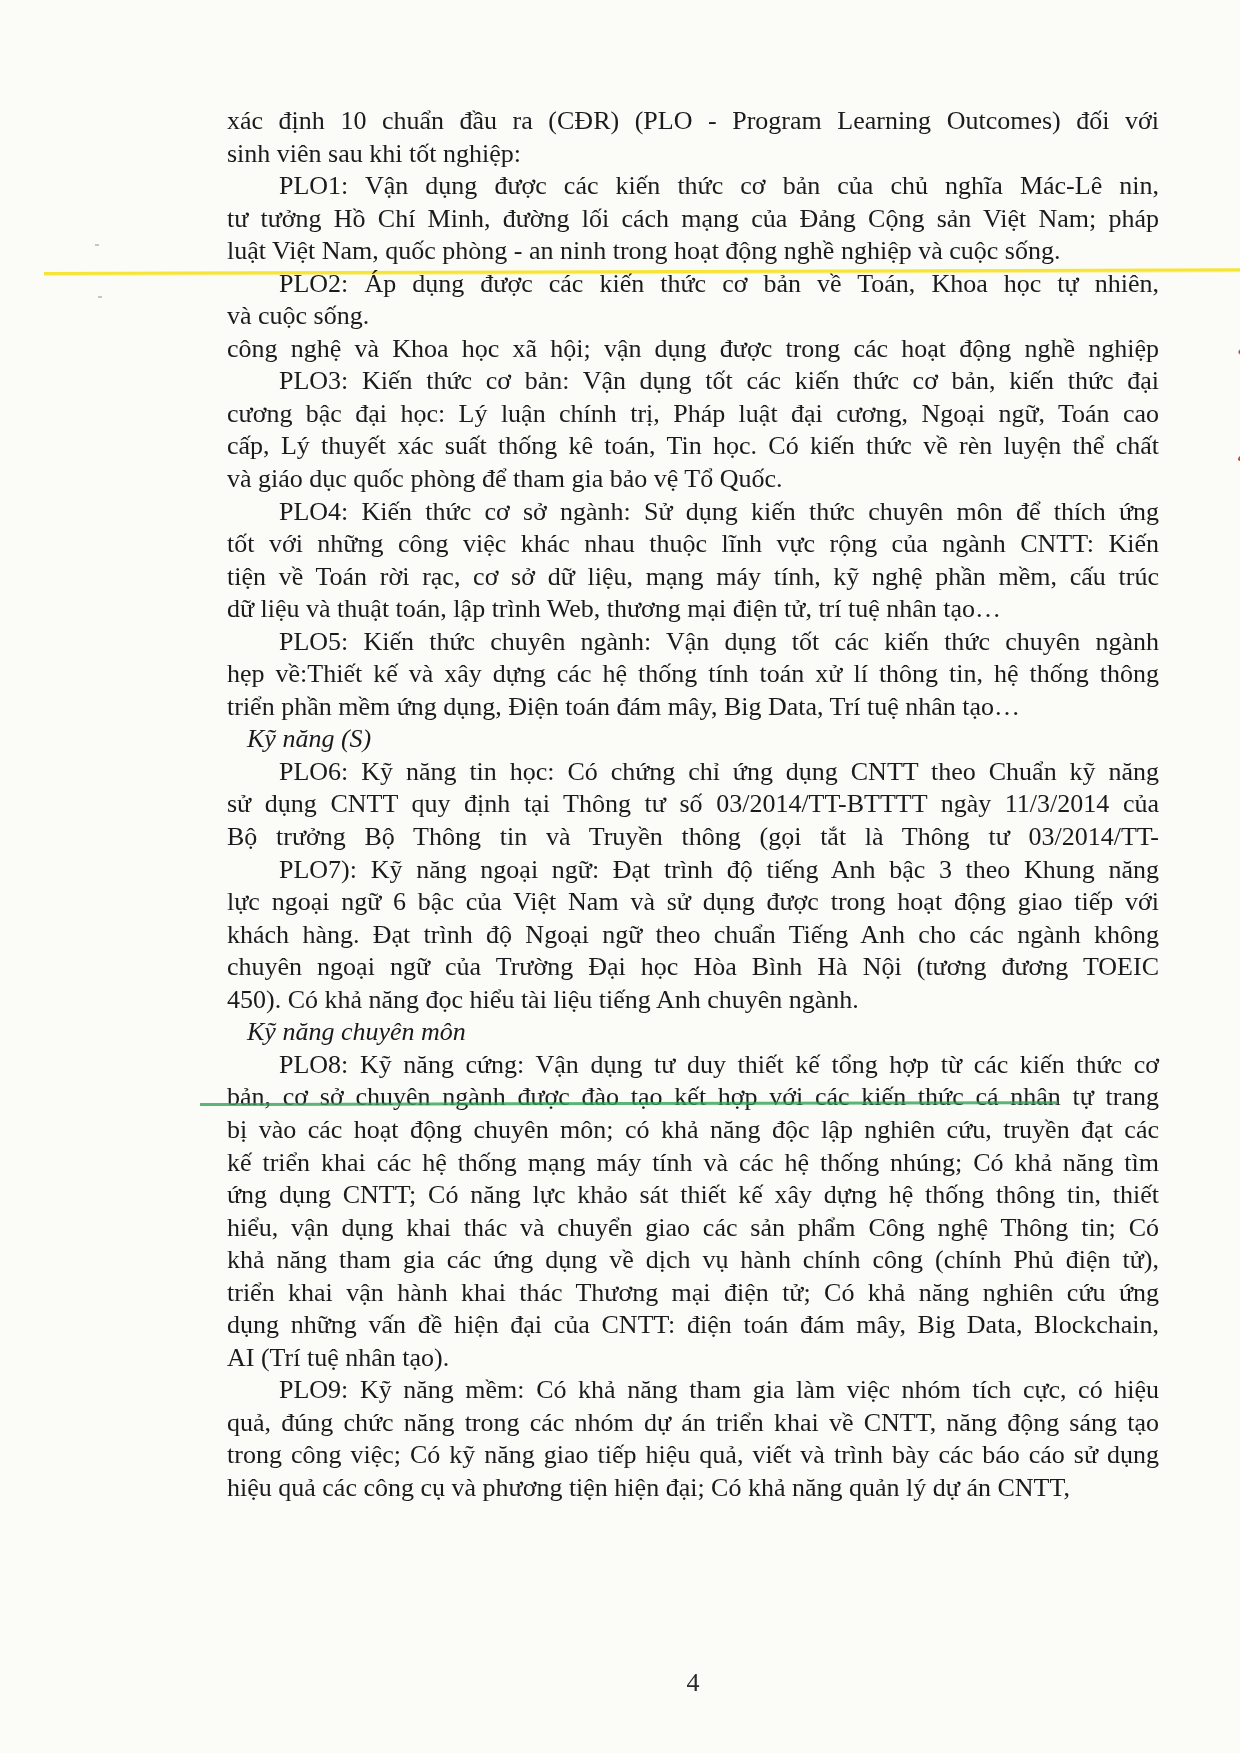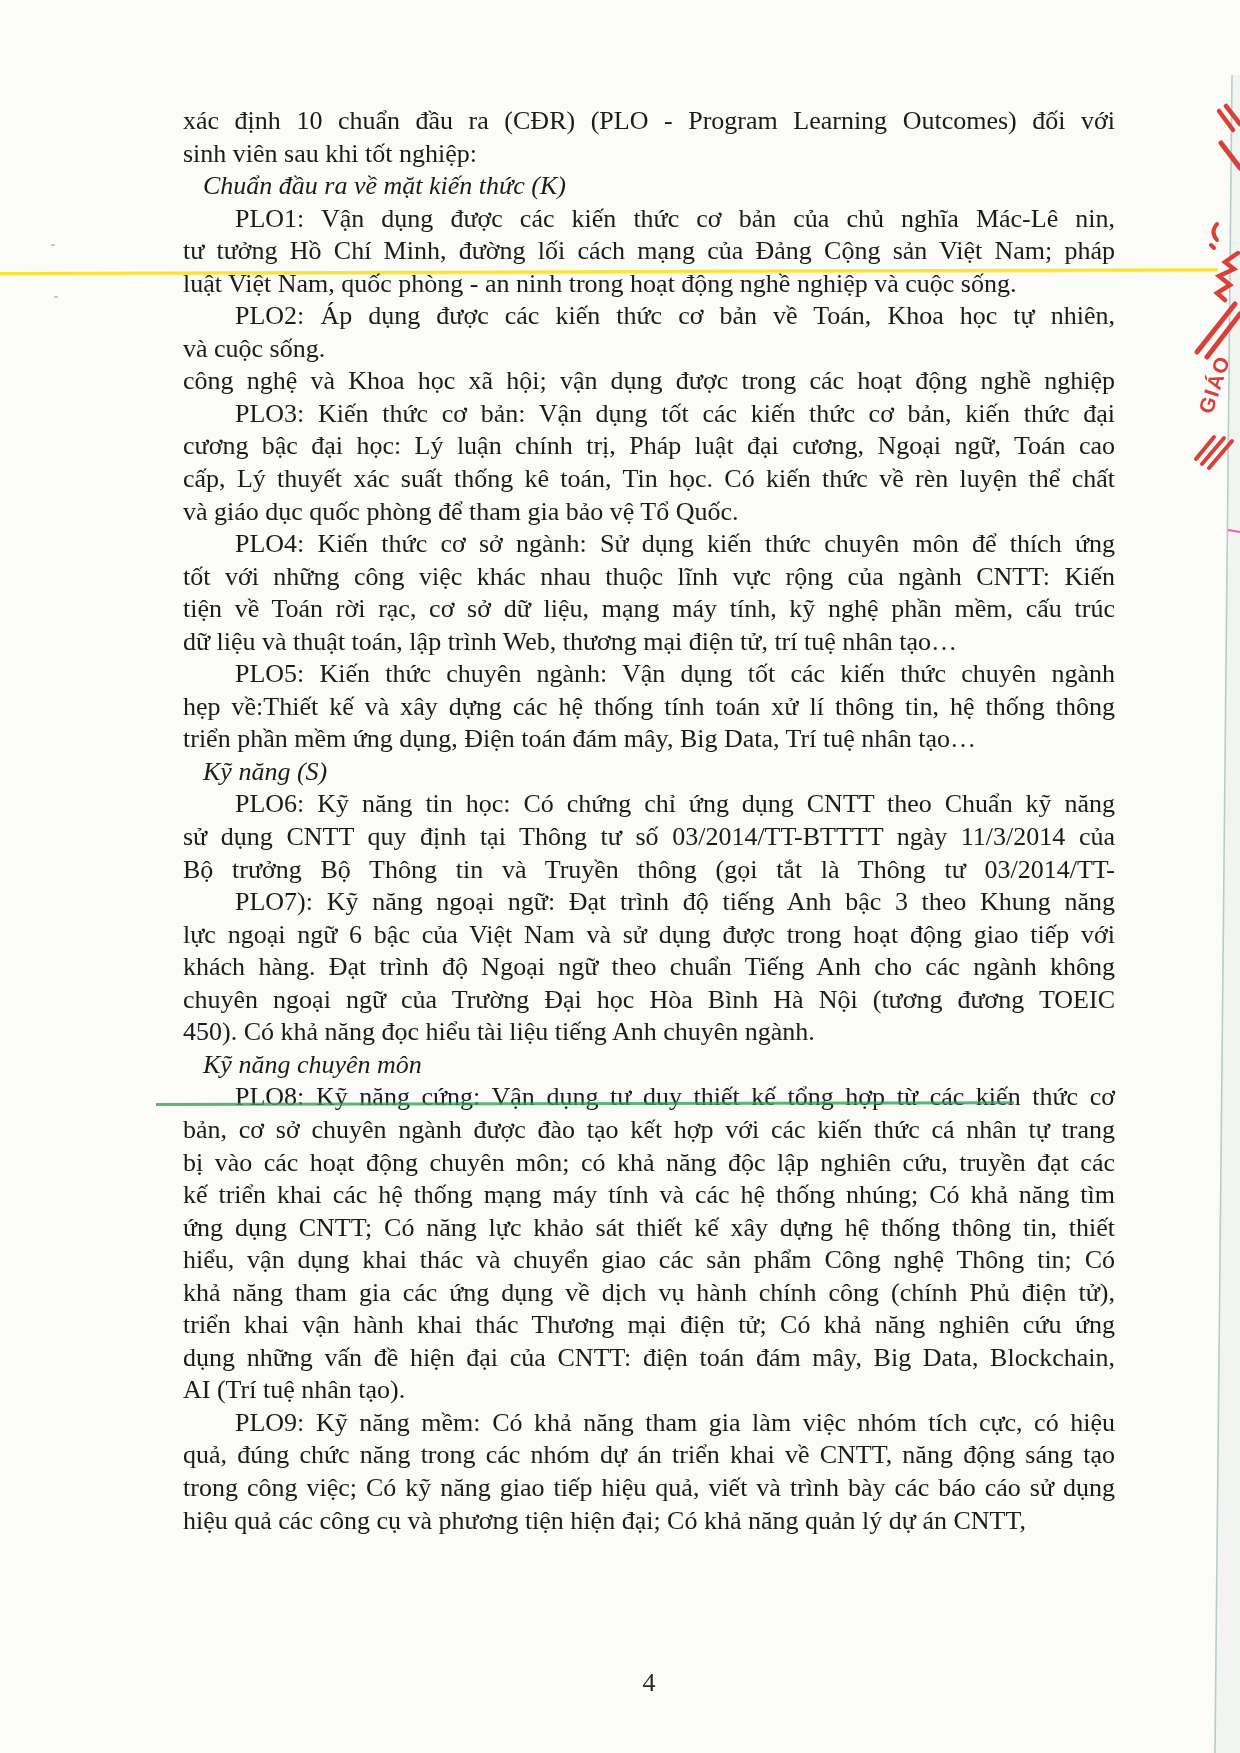--- a/index.html
+++ b/index.html
@@ -3,21 +3,21 @@
 <meta charset="utf-8">
 <style>
   html,body{margin:0;padding:0;}
   body{
     width:1240px;height:1753px;
     background:#fbfbf8;
     font-family:"Liberation Serif","DejaVu Serif",serif;
     color:#1b1b1d;
     overflow:hidden;
   }
-  .page{position:relative;width:1091px;height:1753px;}
+  .page{position:relative;width:1091px;height:1753px;margin-left:44px;}
 
   
   .doc{
     position:absolute;left:183px;top:105px;width:932px;
     font-size:26px;line-height:32.55px;
     -webkit-font-smoothing:antialiased;
   }
   .line{white-space:nowrap;}
   .just{text-align:justify;text-align-last:justify;}
   .ind{text-indent:52px;}
@@ -52,23 +52,20 @@
 <body>
 
 <div class="page">
 
   <div class="yellow-line"></div>
 
   <div class="doc" id="doc">
       <div class="blk cont">
         <div class="line just">xác định 10 chuẩn đầu ra (CĐR) (PLO - Program Learning Outcomes) đối với</div>
         <div class="line">sinh viên sau khi tốt nghiệp:</div>
-      </div>
-      <div class="blk heading">
-        <div class="line">Chuẩn đầu ra về mặt kiến thức (K)</div>
       </div>
       <div class="blk para">
         <div class="line just ind">PLO1: Vận dụng được các kiến thức cơ bản của chủ nghĩa Mác-Lê nin,</div>
         <div class="line just">tư tưởng Hồ Chí Minh, đường lối cách mạng của Đảng Cộng sản Việt Nam; pháp</div>
         <div class="line">luật Việt Nam, quốc phòng - an ninh trong hoạt động nghề nghiệp và cuộc sống.</div>
       </div>
       <div class="blk para">
         <div class="line just ind">PLO2: Áp dụng được các kiến thức cơ bản về Toán, Khoa học tự nhiên,</div>
         <div class="line">và cuộc sống.</div>
         <div class="line just">công nghệ và Khoa học xã hội; vận dụng được trong các hoạt động nghề nghiệp</div>

